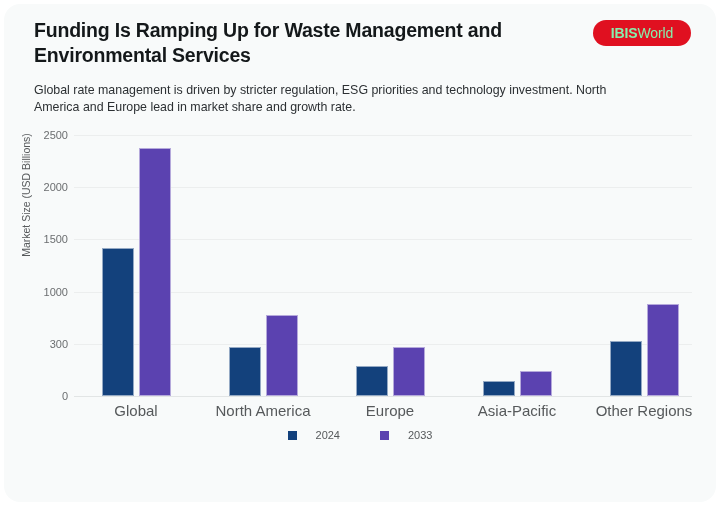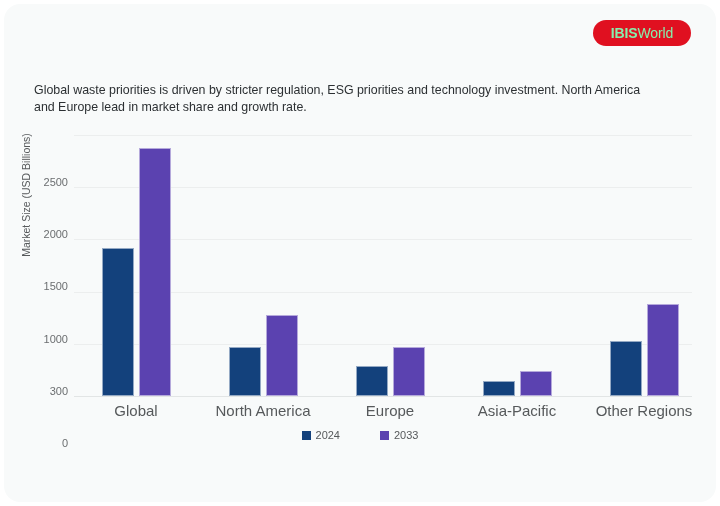--- a/index.html
+++ b/index.html
@@ -85,21 +85,20 @@
     text-align: center;
   }
   .ytick {
     position: absolute;
     left: 14px;
     width: 50px;
     text-align: right;
     font-size: 11px;
     color: #6B6E70;
     transform: translateY(-50%);
-    margin-top: 47px;
   }
   .gridline {
     position: absolute;
     left: 70px;
     width: 618px;
     height: 1px;
     background: #ECEEEE;
   }
   .gridline.base { background: #E2E5E5; }
 
@@ -123,45 +122,46 @@
     position: absolute;
     top: 425px;
     left: 0;
     width: 712px;
     display: flex;
     justify-content: center;
     gap: 40px;
     font-size: 11px;
     color: #56595B;
   }
-  .legend-item { display: flex; align-items: center; gap: 5px; }
+  .legend-item { display: flex; align-items: center; gap: 19px; }
   .legend-swatch { width: 9px; height: 9px; display: inline-block; }
 
   
   #footer {
     position: absolute;
     left: 38px;
     top: 460px;
     font-size: 10.5px;
     line-height: 15px;
     color: #2C3033;
   }
 </style>
 </head>
 <body>
 
 <div id="card">
 
   <div id="header">
+    <div id="title">Funding Is Ramping Up for Waste Management and Environmental Services</div>
     <div id="logo">
       <span class="b">IBIS</span><span class="n">World</span>
     </div>
   </div>
 
-  <div id="subtitle">Global waste priorities is driven by stricter regulation, ESG priorities and technology investment. North America and Europe lead in market share and growth rate.</div>
+  <div id="subtitle">Global rate management is driven by stricter regulation, ESG priorities and technology investment. North America and Europe lead in market share and growth rate.</div>
 
   <div id="chart">
     <div class="ylabel">Market Size (USD Billions)</div>
     <div id="gridlines">
         <div class="gridline base" style="top: 392px;"></div>
         <div class="gridline" style="top: 339.8px;"></div>
         <div class="gridline" style="top: 287.6px;"></div>
         <div class="gridline" style="top: 235.4px;"></div>
         <div class="gridline" style="top: 183.2px;"></div>
         <div class="gridline" style="top: 131px;"></div>

